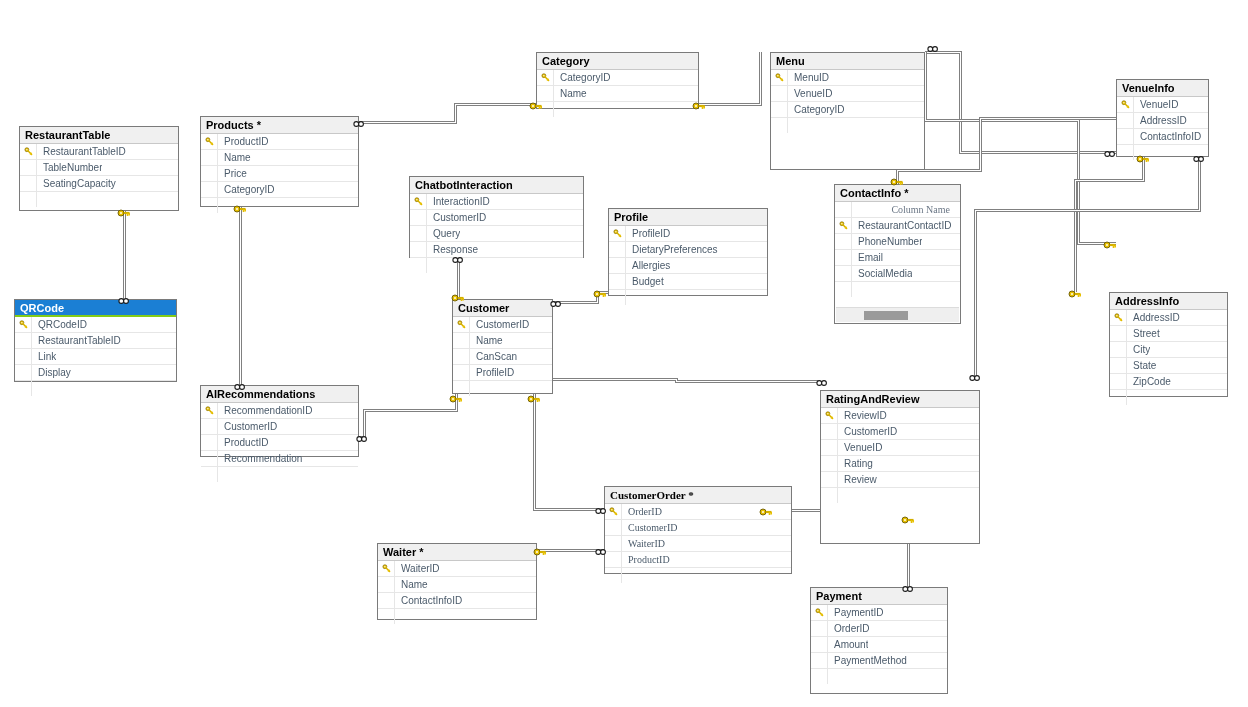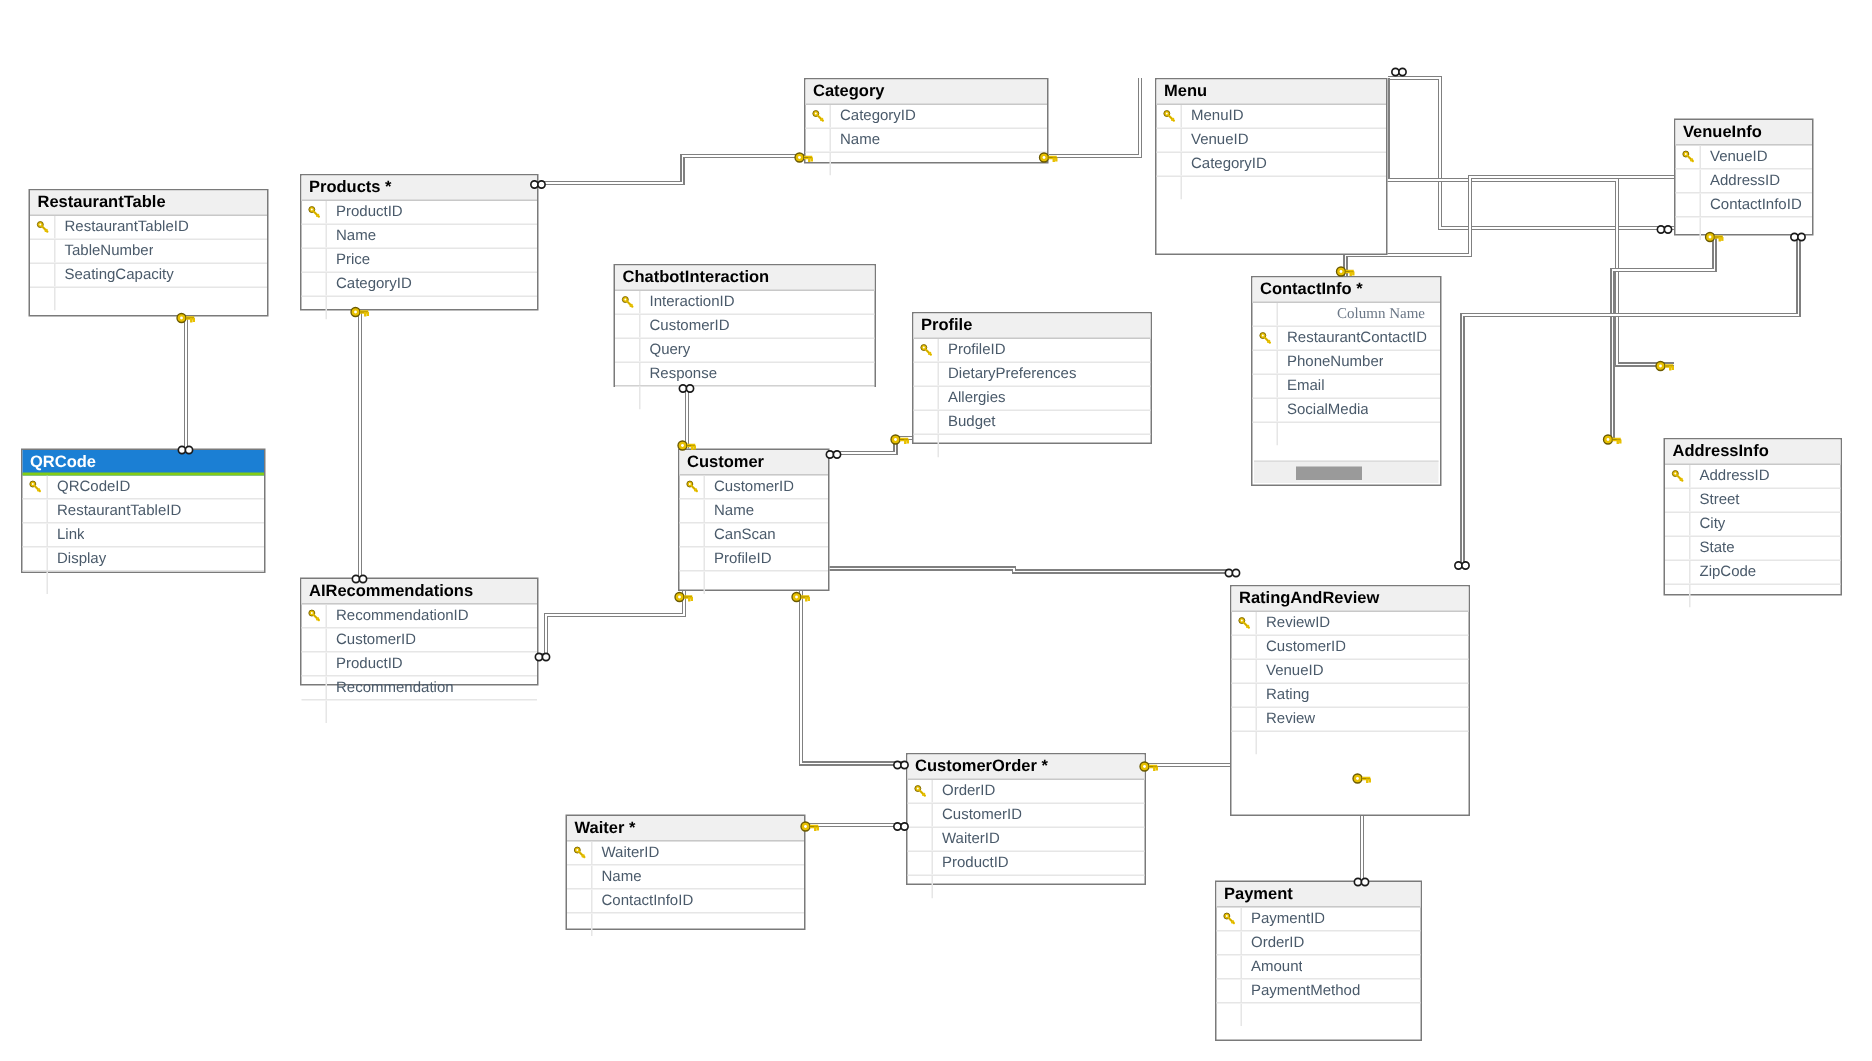--- a/index.html
+++ b/index.html
@@ -561,21 +561,21 @@
           <div class="row">
             <div class="keycell"></div>
             <div class="fname">Review</div>
           </div>
           <div class="row blank">
             <div class="keycell"></div>
             <div class="fname"></div>
           </div>
         </div>
       </div>
-      <div class="tbl" style="left: 604px; top: 502px; width: 160px; height: 88px;">
+      <div class="tbl" style="left: 604px; top: 486px; width: 188px; height: 88px; font-family: Liberation Serif, serif;">
         <div class="hdr">CustomerOrder *</div>
         <div class="rows">
           <div class="row">
             <div class="keycell">
               <svg class="keyicon" viewBox="0 0 10 10" xmlns="http://www.w3.org/2000/svg">
                 <circle cx="3.2" cy="3.0" r="2.2" fill="#e8c000" stroke="#7a6400" stroke-width="0.7"></circle>
                 <circle cx="3.2" cy="3.0" r="0.7" fill="#ffffff"></circle>
                 <path d="M4.6 4.4 L8.4 8.2" stroke="#e8c000" stroke-width="1.7" stroke-linecap="round"></path>
                 <path d="M4.6 4.4 L8.4 8.2" stroke="#7a6400" stroke-width="0.5" fill="none" opacity="0.55"></path>
                 <path d="M7.0 7.8 L8.0 6.8" stroke="#e8c000" stroke-width="1.4" stroke-linecap="round"></path>

